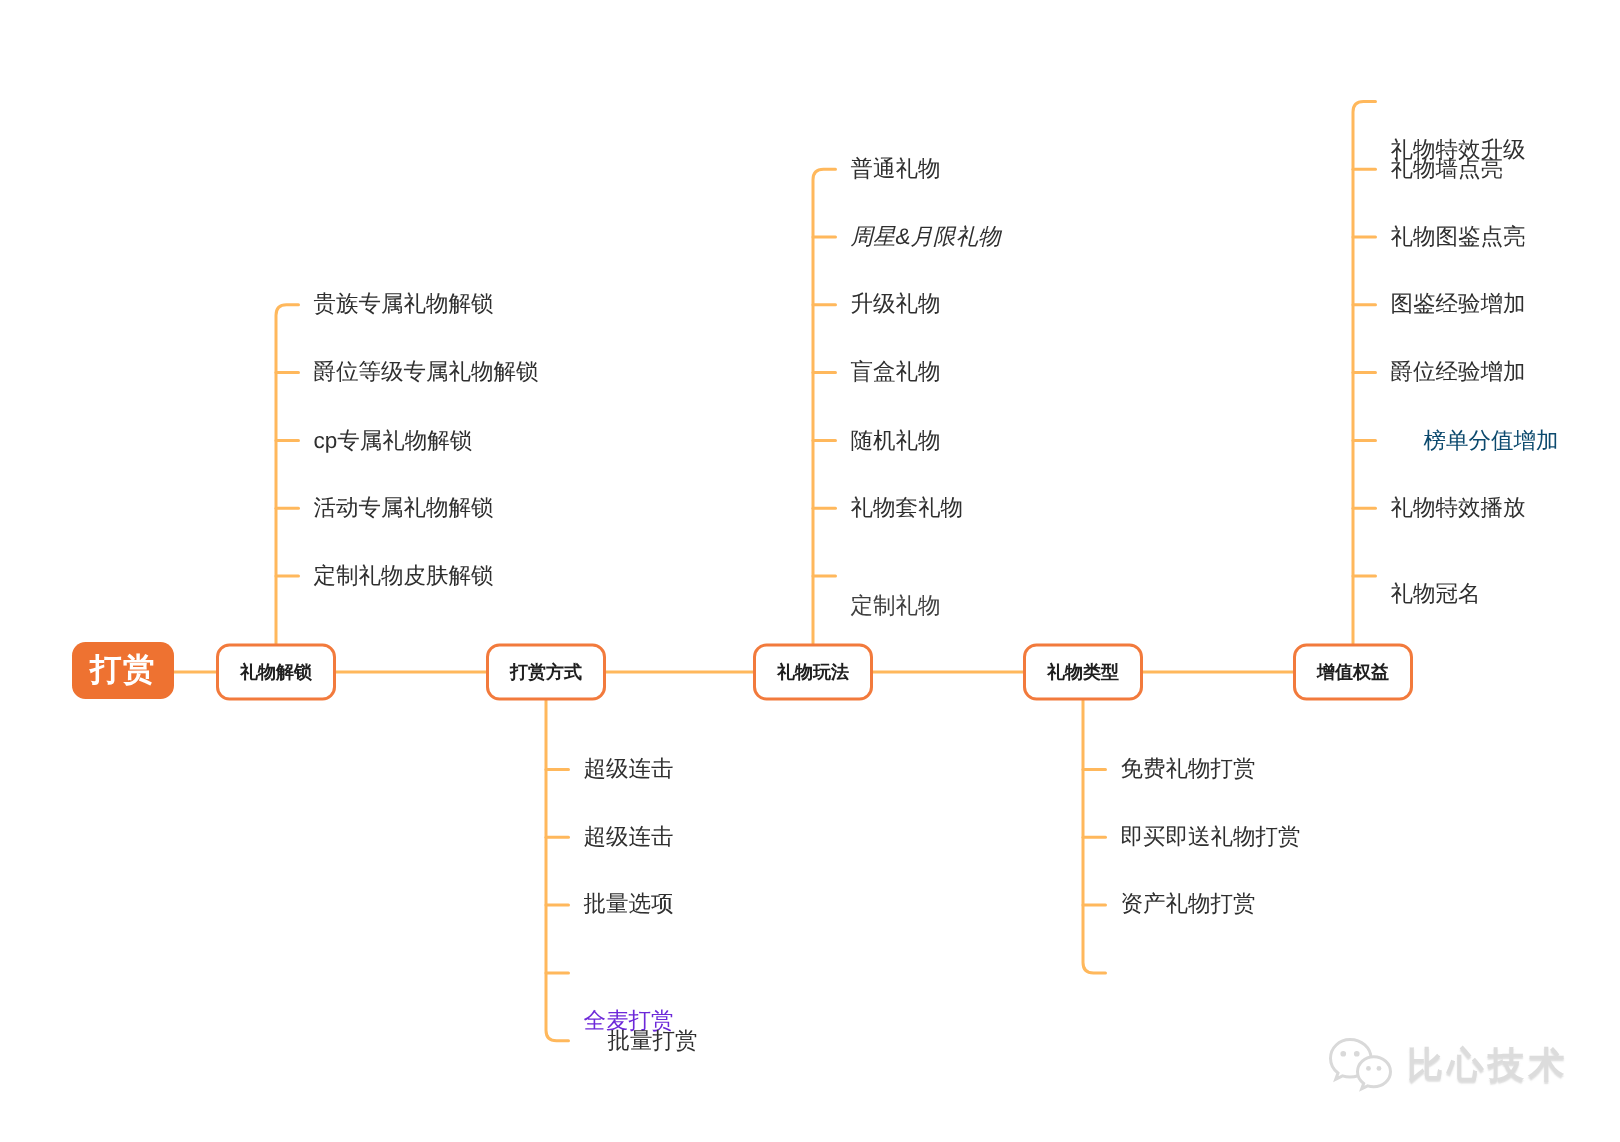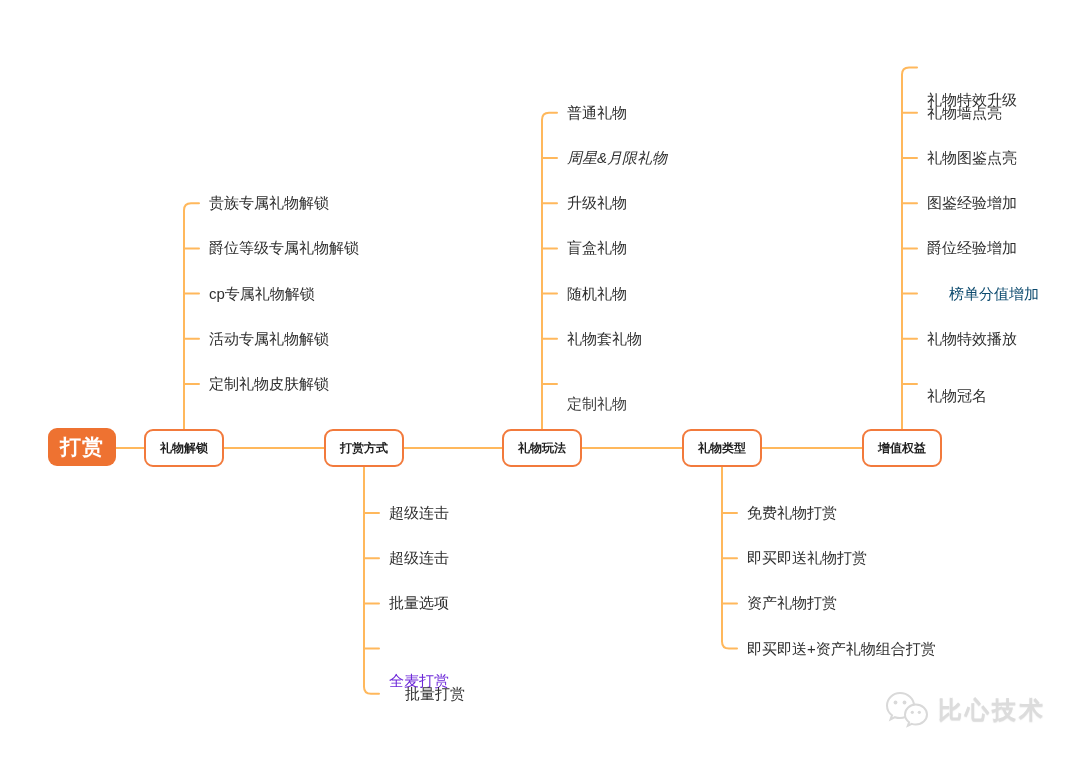--- a/index.html
+++ b/index.html
@@ -136,21 +136,20 @@
     <div class="leaf-label" style="left: 567px; top: 158px; color: rgb(47, 47, 47); font-style: italic;">周星&amp;月限礼物</div>
     <div class="leaf-label" style="left: 567px; top: 203.2px; color: rgb(47, 47, 47);">升级礼物</div>
     <div class="leaf-label" style="left: 567px; top: 248.4px; color: rgb(47, 47, 47);">盲盒礼物</div>
     <div class="leaf-label" style="left: 567px; top: 293.6px; color: rgb(47, 47, 47);">随机礼物</div>
     <div class="leaf-label" style="left: 567px; top: 338.8px; color: rgb(47, 47, 47);">礼物套礼物</div>
     <div class="leaf-label" style="left: 567px; top: 404px; color: #404040;">定制礼物</div>
     <div class="branch-node" style="left: 542px; top: 429px; border-color: rgb(242, 122, 60); color: rgb(31, 31, 31);">礼物玩法</div>
     <div class="leaf-label" style="left: 747px; top: 513px; color: rgb(47, 47, 47);">免费礼物打赏</div>
     <div class="leaf-label" style="left: 747px; top: 558.2px; color: rgb(47, 47, 47);">即买即送礼物打赏</div>
     <div class="leaf-label" style="left: 747px; top: 603.4px; color: rgb(47, 47, 47);">资产礼物打赏</div>
-    <div class="leaf-label" style="left: 747px; top: 648.6px; color: rgb(47, 47, 47);">即买即送+资产礼物组合打赏</div>
     <div class="branch-node" style="left: 722px; top: 429px; border-color: rgb(242, 122, 60); color: rgb(31, 31, 31);">礼物类型</div>
     <div class="leaf-label" style="left: 927px; top: 67.6px; color: rgb(47, 47, 47); margin-top: 32px;">礼物特效升级</div>
     <div class="leaf-label" style="left: 927px; top: 112.8px; color: rgb(47, 47, 47);">礼物墙点亮</div>
     <div class="leaf-label" style="left: 927px; top: 158px; color: rgb(47, 47, 47);">礼物图鉴点亮</div>
     <div class="leaf-label" style="left: 927px; top: 203.2px; color: rgb(47, 47, 47);">图鉴经验增加</div>
     <div class="leaf-label" style="left: 927px; top: 248.4px; color: rgb(47, 47, 47);">爵位经验增加</div>
     <div class="leaf-label" style="left: 949px; top: 293.6px; color: #0c4a6e;">榜单分值增加</div>
     <div class="leaf-label" style="left: 927px; top: 338.8px; color: rgb(47, 47, 47);">礼物特效播放</div>
     <div class="leaf-label" style="left: 927px; top: 384px; color: rgb(47, 47, 47); margin-top: 12px;">礼物冠名</div>
     <div class="branch-node" style="left: 902px; top: 429px; border-color: rgb(242, 122, 60); color: rgb(31, 31, 31);">增值权益</div>

